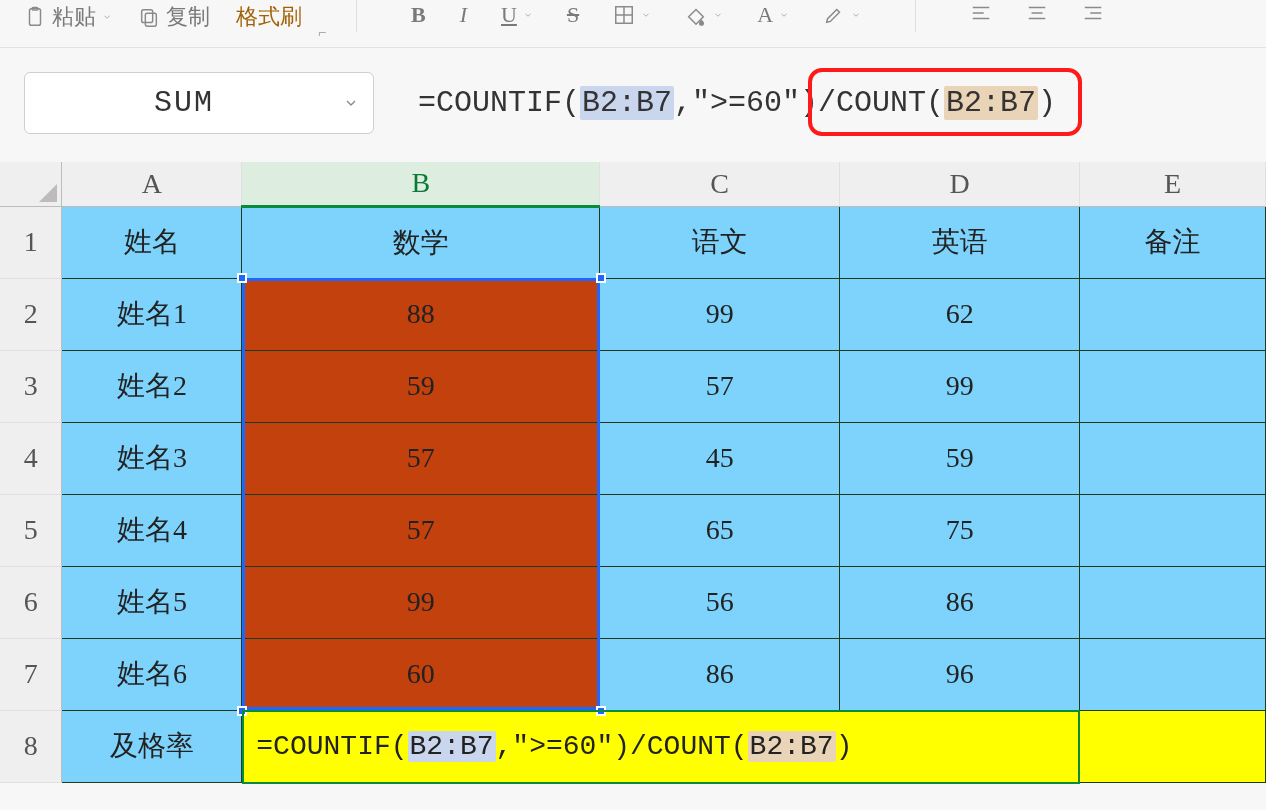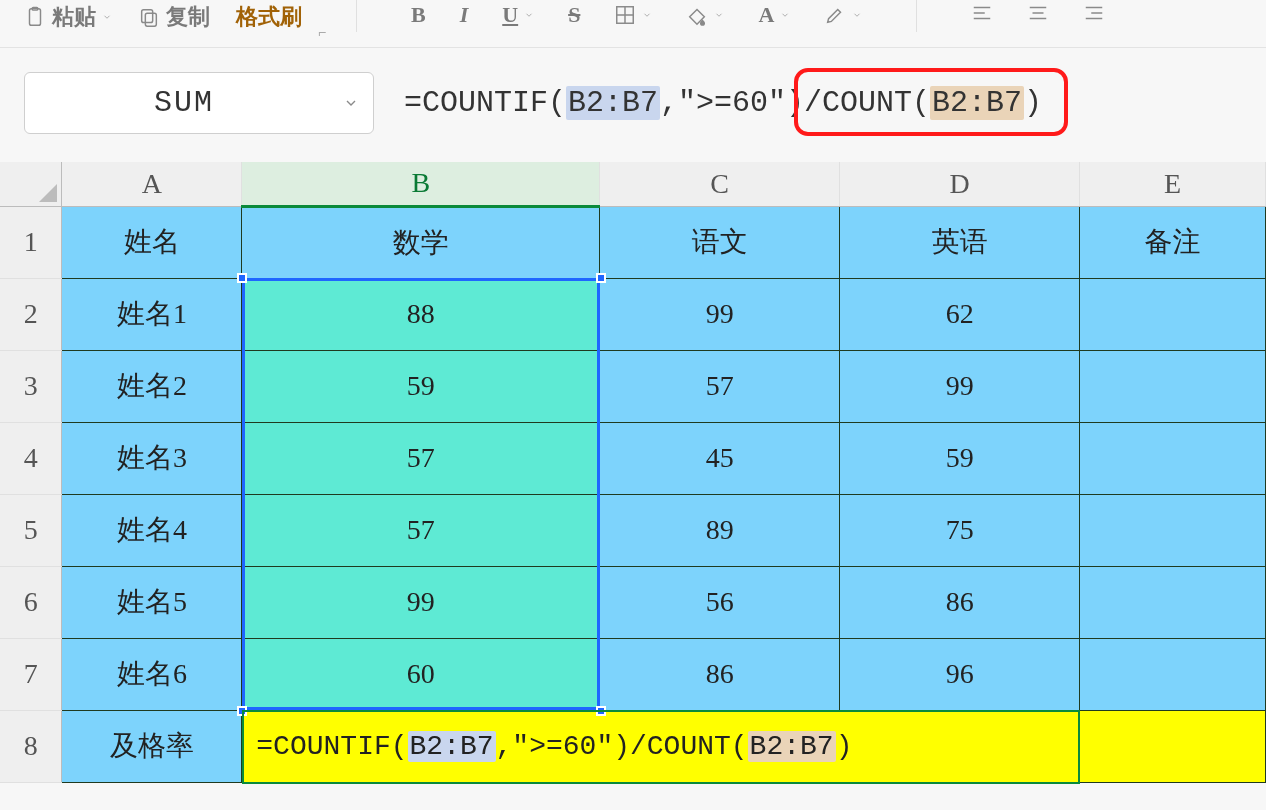--- a/index.html
+++ b/index.html
@@ -17,38 +17,37 @@
     background: #f7f7f7;
     border-bottom: 1px solid #e3e3e3;
     display: flex;
     align-items: flex-start;
     padding: 0 18px;
     gap: 48px;
     position: relative;
     overflow: hidden;
     color: #7a7a7a;
     font-size: 22px;
-    font-weight: bold;
   }
   .ribbon .rb-group { display: flex; align-items: center; gap: 14px; }
   .ribbon .rb-item  { display: flex; align-items: center; gap: 6px; padding: 2px 6px; border-radius: 4px; }
   .ribbon .vsep { width: 1px; height: 32px; background: #e0e0e0; }
   .rb-icon { width: 22px; height: 22px; display: inline-flex; align-items: center; justify-content: center; }
   .rb-icon svg { width: 100%; height: 100%; stroke: #8a8a8a; fill: none; stroke-width: 1.6; }
   .rb-drop { width: 10px; height: 10px; }
   .dialog-launcher { position: absolute; left: 318px; top: 24px; font-size: 14px; color: #aaa; }
 
   
   .formula-row {
     height: 110px;
     display: flex;
     align-items: center;
     padding: 0 24px;
     background: #f7f7f7;
-    gap: 26px;
+    gap: 40px;
   }
   .name-box {
     width: 350px;
     height: 62px;
     border: 1px solid #cfcfcf;
     border-radius: 6px;
     background: #ffffff;
     display: flex;
     align-items: center;
     justify-content: space-between;
@@ -154,21 +153,21 @@
   td.cell {
     border: 1px solid #1f3a1f;
     font-size: 28px;
     text-align: center;
     color: #222;
     background: #7dd3fc;
     font-family: "SimSun","Microsoft YaHei",serif;
     height: 72px;
     position: relative;
   }
-  td.cell.sel-range { background: #5eead4; }
+  td.cell.sel-range { background: #c2410c; }
   td.cell.editing {
     background: #ffff00;
     font-family: "Courier New","SimSun", monospace;
     text-align: left;
     padding-left: 14px;
     font-size: 28px;
   }
   td.cell.editing .ref1, .formula-input .ref1 { background: #c9d6ee; border-radius: 2px; padding: 0 2px; }
   td.cell.editing .ref2, .formula-input .ref2 { background: #ead4b8; border-radius: 2px; padding: 0 2px; }
   td.cell.yellow-empty { background: #ffff00; }
@@ -396,21 +395,21 @@
         <td class="cell">姓名3</td>
         <td class="cell sel-range">57</td>
         <td class="cell">45</td>
         <td class="cell">59</td>
         <td class="cell"></td>
       </tr>
       <tr>
         <th class="row-head">5</th>
         <td class="cell">姓名4</td>
         <td class="cell sel-range">57</td>
-        <td class="cell">89</td>
+        <td class="cell">65</td>
         <td class="cell">75</td>
         <td class="cell"></td>
       </tr>
       <tr>
         <th class="row-head">6</th>
         <td class="cell">姓名5</td>
         <td class="cell sel-range">99</td>
         <td class="cell">56</td>
         <td class="cell">86</td>
         <td class="cell"></td>

